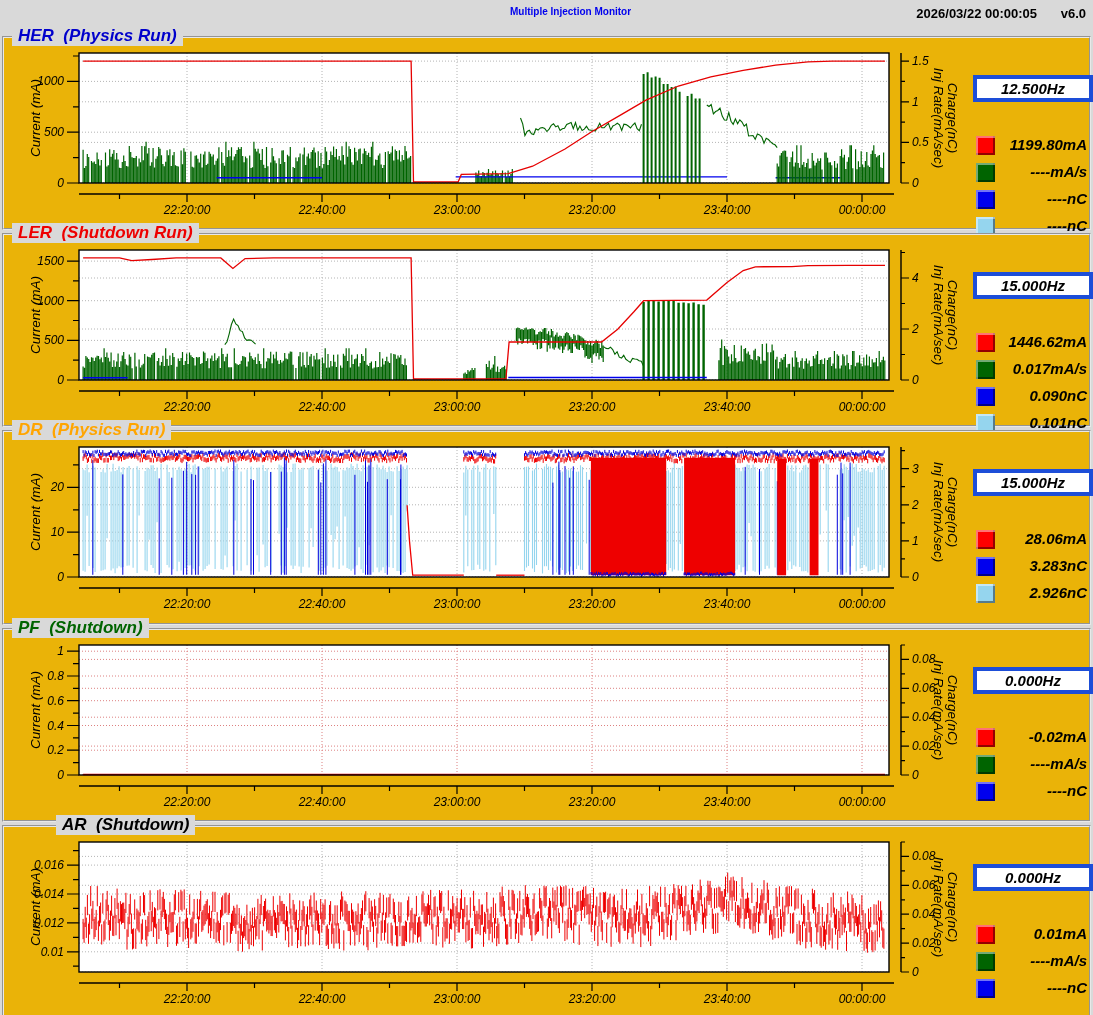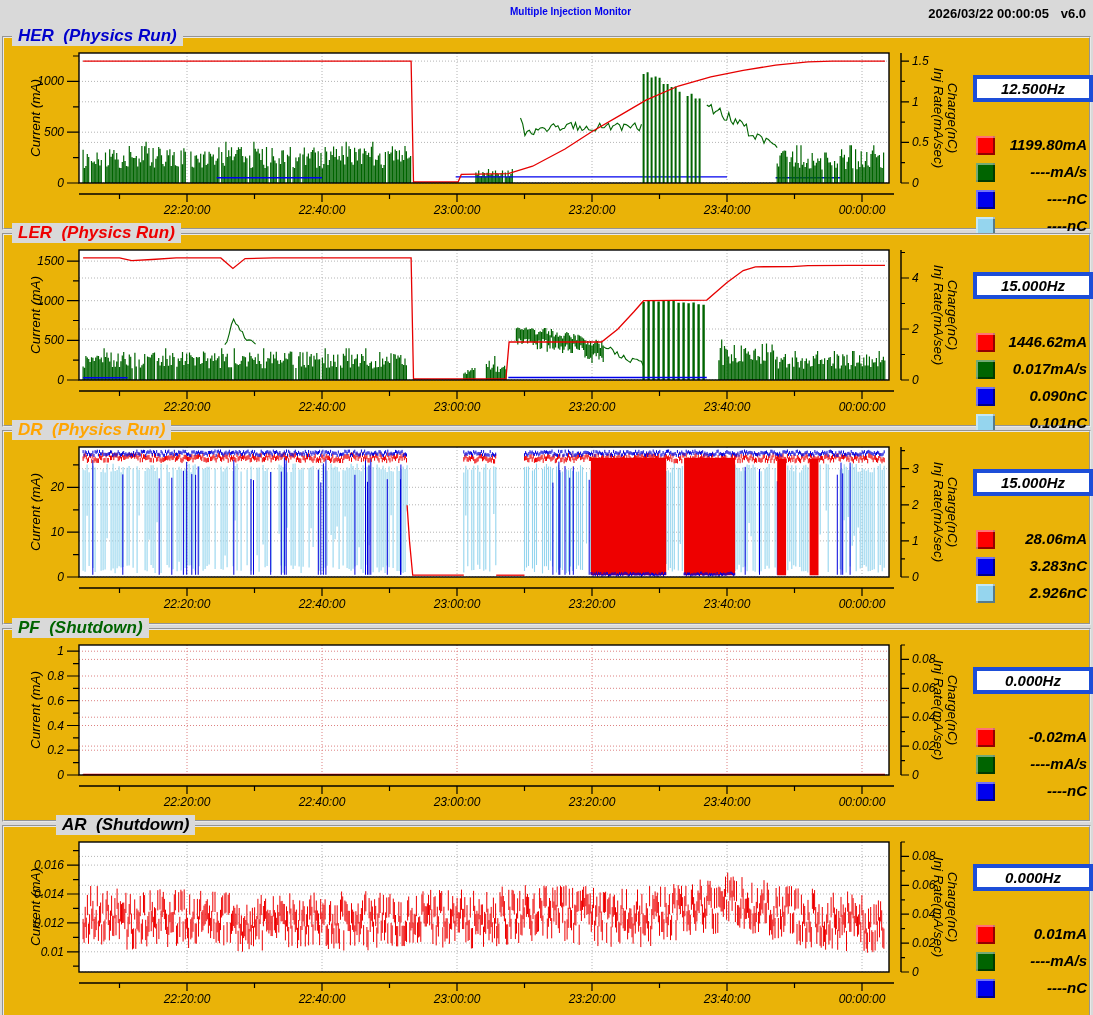--- a/index.html
+++ b/index.html
@@ -1,20 +1,20 @@
 <!DOCTYPE html>
 <html><head>
 <meta charset="utf-8">
 <style>
   html,body{margin:0;padding:0;background:#d9d9d9;}
   .app{position:relative;width:1093px;height:1015px;background:#d9d9d9;overflow:hidden;
        font-family:"Liberation Sans",sans-serif;}
   .hdr-title{position:absolute;top:6px;left:510px;color:#0000ee;font-weight:bold;font-size:10px;}
   .hdr-right{position:absolute;top:6px;right:7px;color:#000;font-weight:bold;font-size:13px;}
-  .hdr-right span{margin-left:8px;}
+  .hdr-right span{margin-left:20px;}
   .panel{position:absolute;left:2px;width:1085px;border:2px groove #e8e8e8;background:#eab308;}
   .panel-title{position:absolute;top:-12px;left:8px;background:#d9d9d9;padding:0 6px;
        font-weight:bold;font-style:italic;font-size:17px;white-space:pre;z-index:2;}
   .chart-wrap{position:absolute;left:0;top:0;width:963px;height:184px;}
   .status{position:absolute;left:969px;top:12px;width:112px;height:20px;
        border:1px solid #737373;display:flex;align-items:center;justify-content:center;
        font:italic 700 15px "Liberation Sans",sans-serif;color:#000;
        box-shadow:inset 2px 2px 0 rgba(255,255,255,.7), inset -2px -2px 0 rgba(0,0,0,.28);margin-top:29px;}
   .freq{position:absolute;left:969px;top:37px;width:112px;height:19px;background:#ffffff;
        border:4px solid #1d4ed8;display:flex;align-items:center;justify-content:center;
@@ -88,21 +88,21 @@
         <div class="lrow" style="top: 116px;">
           <span class="lsq" style="background: rgb(0, 0, 238);"></span>
           <span class="lval">----nC</span>
         </div>
         <div class="lrow" style="top: 143px;">
           <span class="lsq" style="background: rgb(149, 213, 238);"></span>
           <span class="lval">----nC</span>
         </div>
       </div>
       <div class="panel" style="top: 233px; height: 190px;">
-        <div class="panel-title" style="color: rgb(238, 0, 0);">LER  (Physics Run)</div>
+        <div class="panel-title" style="color: rgb(238, 0, 0);">LER  (Shutdown Run)</div>
         <div class="chart-wrap"><svg xmlns="http://www.w3.org/2000/svg" width="963" height="184">
             <rect x="75" y="15" width="810" height="130" fill="#ffffff"></rect>
             <path d="M183 15V145M318 15V145M453 15V145M588 15V145M723 15V145M858 15V145M75 145H885M75 105.4H885M75 65.7H885M75 26.1H885M75 145H885M75 94H885M75 43H885" stroke="#b4b4b4" stroke-width="1" fill="none" stroke-dasharray="1,2"></path>
             <path d="M79.1 145L79.1 131.6M80.5 145L80.5 132.8M81.9 145L81.9 121M83.3 145L83.3 122.4M84.7 145L84.7 124M86.1 145L86.1 126.9M87.5 145L87.5 122.2M88.9 145L88.9 122.7M90.3 145L90.3 126M91.7 145L91.7 122.5M93.1 145L93.1 120.7M94.5 145L94.5 121M95.9 145L95.9 124.3M97.3 145L97.3 122.5M98.7 145L98.7 127.3M100.1 145L100.1 113.3M101.5 145L101.5 122M102.9 145L102.9 117.5M104.3 145L104.3 122.8M105.7 145L105.7 126.4M107.1 145L107.1 117.4M108.5 145L108.5 132.1M109.9 145L109.9 125.3M111.3 145L111.3 131.7M112.7 145L112.7 126.6M114.1 145L114.1 118.4M115.5 145L115.5 132M116.9 145L116.9 126.3M118.3 145L118.3 120.6M119.7 145L119.7 116.9M121.1 145L121.1 124M122.5 145L122.5 129.4M123.9 145L123.9 130.6M125.3 145L125.3 119.4M126.7 145L126.7 121.7M128.1 145L128.1 133.2M130.9 145L130.9 117.7M132.3 145L132.3 131.6M135.1 145L135.1 124.6M136.5 145L136.5 132.6M137.9 145L137.9 130.2M139.3 145L139.3 128.7M140.7 145L140.7 119.1M143.5 145L143.5 121.6M144.9 145L144.9 122.1M146.3 145L146.3 122.4M147.7 145L147.7 119.8M149.1 145L149.1 118M150.5 145L150.5 117.6M153.3 145L153.3 126.1M154.7 145L154.7 123.1M156.1 145L156.1 130.5M157.5 145L157.5 126.9M158.9 145L158.9 120.7M160.3 145L160.3 130.9M161.7 145L161.7 113.3M163.1 145L163.1 124M164.5 145L164.5 130.7M165.9 145L165.9 120.6M167.3 145L167.3 130M168.7 145L168.7 118M170.1 145L170.1 122M172.9 145L172.9 131.7M174.3 145L174.3 123.6M175.7 145L175.7 126.1M177.1 145L177.1 123M178.5 145L178.5 117M179.9 145L179.9 130.1M181.3 145L181.3 126.1M182.7 145L182.7 118.6M184.1 145L184.1 129.1M185.5 145L185.5 117.5M186.9 145L186.9 120.3M188.3 145L188.3 122M189.7 145L189.7 123.1M191.1 145L191.1 130.4M192.5 145L192.5 122.1M193.9 145L193.9 122.5M195.3 145L195.3 121.9M196.7 145L196.7 128.9M198.1 145L198.1 127.9M199.5 145L199.5 116.5M200.9 145L200.9 117.7M202.3 145L202.3 126.1M203.7 145L203.7 123.2M205.1 145L205.1 133.3M206.5 145L206.5 123.4M207.9 145L207.9 120.6M209.3 145L209.3 126M210.7 145L210.7 118.3M212.1 145L212.1 125.3M213.5 145L213.5 123.2M214.9 145L214.9 121.2M216.3 145L216.3 133M217.7 145L217.7 113.3M219.1 145L219.1 119.1M220.5 145L220.5 126.3M221.9 145L221.9 121.8M223.3 145L223.3 118.8M224.7 145L224.7 132.3M226.1 145L226.1 132.3M227.5 145L227.5 132.2M230.3 145L230.3 113.3M231.7 145L231.7 128.2M233.1 145L233.1 129.2M234.5 145L234.5 130.1M235.9 145L235.9 129M237.3 145L237.3 125.8M238.7 145L238.7 121M240.1 145L240.1 121.6M241.5 145L241.5 122.2M242.9 145L242.9 131.5M244.3 145L244.3 126.4M245.7 145L245.7 117.4M247.1 145L247.1 121.1M248.5 145L248.5 123.5M249.9 145L249.9 125.1M251.3 145L251.3 122.3M252.7 145L252.7 128.9M254.1 145L254.1 118.7M255.5 145L255.5 126.1M256.9 145L256.9 129.1M258.3 145L258.3 133.3M259.7 145L259.7 113.3M261.1 145L261.1 133.3M262.5 145L262.5 126.5M263.9 145L263.9 122.9M265.3 145L265.3 123.6M266.7 145L266.7 116.7M268.1 145L268.1 128.2M269.5 145L269.5 119.6M270.9 145L270.9 123.6M272.3 145L272.3 116.7M273.7 145L273.7 125.5M275.1 145L275.1 128.9M276.5 145L276.5 124.9M277.9 145L277.9 127.5M279.3 145L279.3 125.7M280.7 145L280.7 117.9M282.1 145L282.1 123.6M283.5 145L283.5 124.2M284.9 145L284.9 118.4M286.3 145L286.3 116.5M287.7 145L287.7 116.8M289.1 145L289.1 129.8M291.9 145L291.9 133M294.7 145L294.7 121.3M296.1 145L296.1 117.1M297.5 145L297.5 131.5M298.9 145L298.9 117.5M300.3 145L300.3 130M301.7 145L301.7 132.4M303 145L303 116.7M304.4 145L304.4 129.9M305.8 145L305.8 121.5M307.2 145L307.2 118.9M308.6 145L308.6 131.6M310 145L310 120.8M311.4 145L311.4 124.4M312.8 145L312.8 118.1M314.2 145L314.2 124.6M315.6 145L315.6 124.3M318.4 145L318.4 122.5M319.8 145L319.8 128.3M321.2 145L321.2 113.3M322.6 145L322.6 132.7M324 145L324 119.1M325.4 145L325.4 132.5M326.8 145L326.8 126M328.2 145L328.2 131.3M329.6 145L329.6 119.8M331 145L331 126.7M332.4 145L332.4 132M333.8 145L333.8 119.5M336.6 145L336.6 130.4M338 145L338 132.8M339.4 145L339.4 118.7M340.8 145L340.8 120.8M342.2 145L342.2 113.3M343.6 145L343.6 126M345 145L345 113.3M346.4 145L346.4 132.4M347.8 145L347.8 119.7M349.2 145L349.2 129.1M350.6 145L350.6 124.2M352 145L352 123.6M353.4 145L353.4 119.3M354.8 145L354.8 131.6M356.2 145L356.2 128.1M357.6 145L357.6 118.9M359 145L359 121.1M360.4 145L360.4 126.1M361.8 145L361.8 113.3M363.2 145L363.2 129.8M364.6 145L364.6 131M366 145L366 127.9M367.4 145L367.4 126.4M368.8 145L368.8 133.5M370.2 145L370.2 132.5M371.6 145L371.6 126.1M373 145L373 132.2M374.4 145L374.4 132.1M375.8 145L375.8 117M377.2 145L377.2 131.8M378.6 145L378.6 123.6M380 145L380 129.4M381.4 145L381.4 126.1M382.8 145L382.8 121.7M384.2 145L384.2 126.4M385.6 145L385.6 128.1M387 145L387 118.3M389.8 145L389.8 118.9M391.2 145L391.2 119.4M392.6 145L392.6 123.8M394 145L394 120.4M395.4 145L395.4 122.5M396.8 145L396.8 120M398.2 145L398.2 129.1M399.6 145L399.6 130M401 145L401 123.5M402.4 145L402.4 130.2" stroke="#006400" stroke-width="1.2" fill="none"></path>
             <polyline points="220.8,109.7 223,106.8 225.2,98.8 227.4,89.5 229.6,84.1 231.8,88.9 234,90.6 236.2,95.7 238.4,96.6 240.6,103 242.8,105.3 245,104.9 247.2,105.2 249.4,107.1 251.6,109.2 " fill="none" stroke="#006400" stroke-width="1.1"></polyline>
             <path d="M459.8 145L459.8 138.4M461.2 145L461.2 137.4M462.6 145L462.6 139M463.9 145L463.9 134.9M465.3 145L465.3 136.5M466.7 145L466.7 135.3M468.1 145L468.1 132.9M469.5 145L469.5 134.9M470.9 145L470.9 132.9" stroke="#006400" stroke-width="1.2" fill="none"></path>
             <path d="M482.4 145L482.4 128.9M483.8 145L483.8 131.9M485.2 145L485.2 125.8M486.6 145L486.6 134.6M488 145L488 132.7M489.4 145L489.4 129.5M490.8 145L490.8 121.1M492.2 145L492.2 136.8M493.6 145L493.6 131.5M495 145L495 137M496.4 145L496.4 134M497.8 145L497.8 132.7M499.2 145L499.2 131.9M500.6 145L500.6 130.7M502 145L502 134.2" stroke="#006400" stroke-width="1.2" fill="none"></path>
             <path d="M512.4 105.9L512.4 93.3M513.8 109.5L513.8 92.5M515.2 103.4L515.2 93M516.6 105L516.6 94.6M518 108.9L518 93.9M519.4 107.7L519.4 95M520.8 104.2L520.8 93.2M522.2 104.1L522.2 92.6M523.6 108.4L523.6 94.6M525 104.3L525 94.3M526.4 106.8L526.4 93.9M527.8 106.8L527.8 93.2M529.2 109.9L529.2 93.8M530.6 107.9L530.6 95.1M532 109.4L532 99.4M533.4 114.2L533.4 99.3M534.8 105.6L534.8 96.9M536.2 114.1L536.2 96.2M537.6 113.2L537.6 97.1M539 104L539 94.3M540.4 106L540.4 93.1M541.8 105.1L541.8 93.1M543.2 116.7L543.2 98.7M544.6 110.2L544.6 96.2M546 113.6L546 100.3M547.4 102.5L547.4 93.9M548.8 113.6L548.8 96M550.2 114.8L550.2 101.6M551.6 112.5L551.6 99.7M553 106.5L553 97.6M554.4 113.6L554.4 101.8M555.8 114.7L555.8 100.5M557.2 111.6L557.2 101M558.6 118.1L558.6 103.4M560 114.7L560 100.8M561.4 111.5L561.4 98.2M562.8 109.4L562.8 96.9M564.2 115.5L564.2 97.9M565.6 114.2L565.6 100.5M567 118.1L567 102.3M568.4 118L568.4 103.9M569.8 108.8L569.8 99.1M571.2 111.6L571.2 100.4M572.6 113.7L572.6 105.2M574 114.5L574 99.8M575.4 115L575.4 100.4M576.8 110.3L576.8 101.2M578.2 113.1L578.2 102.6M579.6 114.9L579.6 103.6M581 122.4L581 104.9M582.4 120.9L582.4 109.3M583.8 123.8L583.8 106M585.2 123.9L585.2 109.7M586.6 122.7L586.6 105.9M588 128.1L588 110.4M589.4 119.6L589.4 109.1M590.8 118.2L590.8 107.4M592.2 121.3L592.2 104.7M593.6 117.9L593.6 105.9M595 124.4L595 108.8M596.4 121.1L596.4 112.9M597.8 122.8L597.8 106.4M599.2 127.1L599.2 110.6" stroke="#006400" stroke-width="1.2" fill="none"></path>
             <polyline points="599.9,111.9 602.1,113.4 604.3,113.7 606.5,112.2 608.7,114.5 610.9,119.3 613.1,116.7 615.3,122.2 617.5,123.1 619.7,120.3 621.9,124.3 624.1,125.9 626.3,127.4 628.5,123.5 630.7,124 632.9,124.2 635.1,125.8 637.3,126.3 639.5,131.1 " fill="none" stroke="#006400" stroke-width="1.1"></polyline>
             <path d="M639.6 145L639.6 67M644.6 145L644.6 65.2M649.6 145L649.6 65.4M654.6 145L654.6 66.4M659.6 145L659.6 65.8M664.6 145L664.6 65.8M669.6 145L669.6 66M674.6 145L674.6 67.8M679.6 145L679.6 67.6M684.6 145L684.6 68.3M689.6 145L689.6 67.6M694.6 145L694.6 69.3M699.6 145L699.6 69.8" stroke="#006400" stroke-width="2.4" fill="none"></path>

